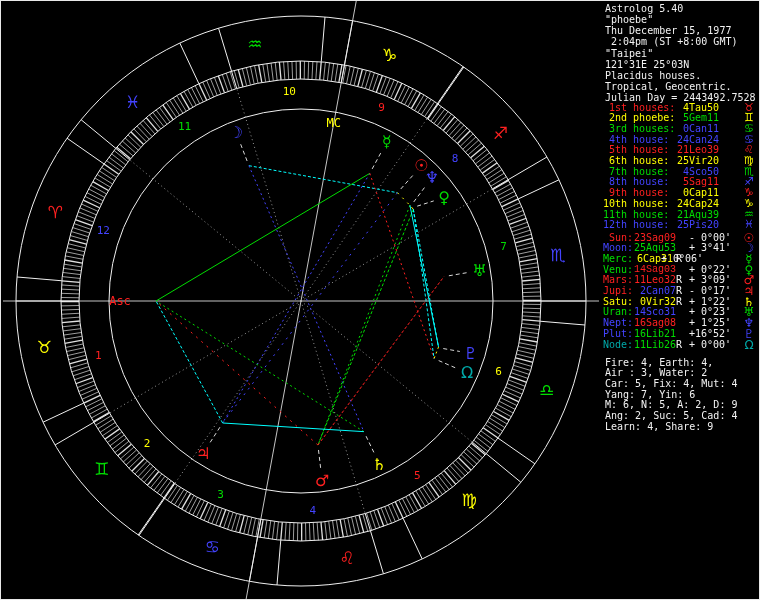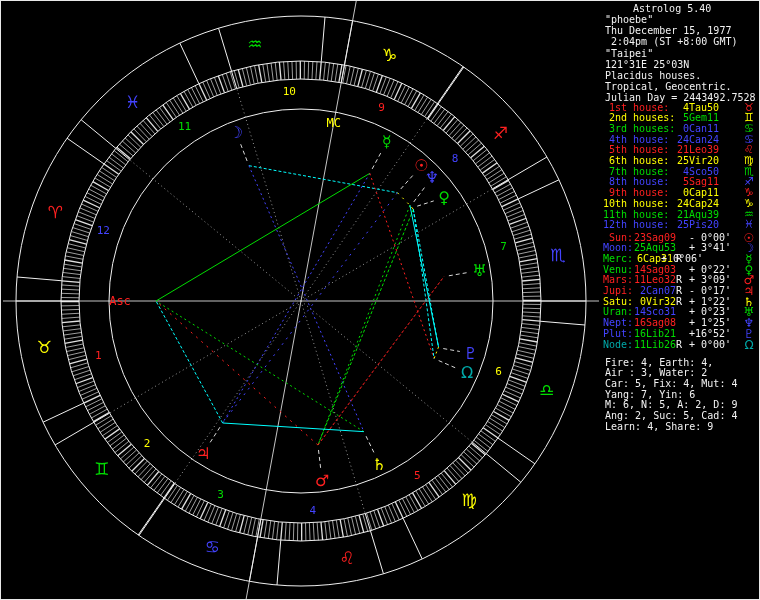--- a/index.html
+++ b/index.html
@@ -478,35 +478,35 @@
       <text x="453.9586987686" y="157.1829174311438" fill="#4343ff" font-size="11" font-family="&quot;DejaVu Sans Mono&quot;, monospace" text-anchor="middle" dominant-baseline="central">8</text>
       <text x="380.50402681071483" y="106.04355729375806" fill="#ff2020" font-size="11" font-family="&quot;DejaVu Sans Mono&quot;, monospace" text-anchor="middle" dominant-baseline="central">9</text>
       <text x="288.3067598778603" y="90.32580479361323" fill="#ffff00" font-size="11" font-family="&quot;DejaVu Sans Mono&quot;, monospace" text-anchor="middle" dominant-baseline="central">10</text>
       <text x="183.60924554033633" y="125.20528533073352" fill="#00dd00" font-size="11" font-family="&quot;DejaVu Sans Mono&quot;, monospace" text-anchor="middle" dominant-baseline="central">11</text>
       <text x="102.35303679616223" y="229.0374892193011" fill="#4343ff" font-size="11" font-family="&quot;DejaVu Sans Mono&quot;, monospace" text-anchor="middle" dominant-baseline="central">12</text>
       <text x="119" y="300" fill="#ff2020" font-size="12" font-family="&quot;DejaVu Sans Mono&quot;, monospace" text-anchor="middle" dominant-baseline="central">Asc</text>
       <text x="332.7764957316722" y="121.99241216298762" fill="#ffff00" font-size="12" font-family="&quot;DejaVu Sans Mono&quot;, monospace" text-anchor="middle" dominant-baseline="central">MC</text>
     </svg>
   <div id="sidebar">
     <div id="hdr">
-        <div class="sline hl" style="top: 3px; margin-left: 28px;">Astrolog 5.40</div>
+        <div class="sline hl" style="top: 3px;">Astrolog 5.40</div>
         <div class="sline hl" style="top: 14.15px;">"phoebe"</div>
         <div class="sline hl" style="top: 25.3px;">Thu December 15, 1977</div>
         <div class="sline hl" style="top: 36.45px;"> 2:04pm (ST +8:00 GMT)</div>
         <div class="sline hl" style="top: 47.6px;">"Taipei"</div>
         <div class="sline hl" style="top: 58.75px;">121°31E 25°03N</div>
         <div class="sline hl" style="top: 69.9px;">Placidus houses.</div>
         <div class="sline hl" style="top: 81.05px;">Tropical, Geocentric.</div>
         <div class="sline hl" style="top: 92.2px;">Julian Day = 2443492.7528</div>
       </div>
     <div id="houselist">
-        <div class="cell" style="left: 602px; top: 101.5px; width: 66px; text-align: right; color: rgb(255, 32, 32);"> 1st house:</div>
+        <div class="cell" style="left: 602px; top: 101.5px; width: 66px; text-align: right; color: rgb(255, 32, 32);"> 1st houses:</div>
         <div class="cell" style="left: 676px; top: 101.5px; width: 42px; text-align: right; color: rgb(255, 255, 0);">4Tau50</div>
         <div class="cell glyphcell" style="left: 738px; top: 101.5px; width: 20px; text-align: center; color: rgb(255, 32, 32);">♉</div>
-        <div class="cell" style="left: 602px; top: 112.2px; width: 66px; text-align: right; color: rgb(255, 255, 0);"> 2nd houses:</div>
+        <div class="cell" style="left: 602px; top: 112.2px; width: 66px; text-align: right; color: rgb(255, 255, 0);"> 2nd phoebe:</div>
         <div class="cell" style="left: 676px; top: 112.2px; width: 42px; text-align: right; color: rgb(0, 221, 0);">5Gem11</div>
         <div class="cell glyphcell" style="left: 738px; top: 112.2px; width: 20px; text-align: center; color: rgb(255, 255, 0);">♊</div>
         <div class="cell" style="left: 602px; top: 122.9px; width: 66px; text-align: right; color: rgb(0, 221, 0);"> 3rd houses:</div>
         <div class="cell" style="left: 676px; top: 122.9px; width: 42px; text-align: right; color: rgb(67, 67, 255);">0Can11</div>
         <div class="cell glyphcell" style="left: 738px; top: 122.9px; width: 20px; text-align: center; color: rgb(0, 221, 0);">♋</div>
         <div class="cell" style="left: 602px; top: 133.6px; width: 66px; text-align: right; color: rgb(67, 67, 255);"> 4th house:</div>
         <div class="cell" style="left: 676px; top: 133.6px; width: 42px; text-align: right; color: rgb(67, 67, 255);">24Can24</div>
         <div class="cell glyphcell" style="left: 738px; top: 133.6px; width: 20px; text-align: center; color: rgb(67, 67, 255);">♋</div>
         <div class="cell" style="left: 602px; top: 144.3px; width: 66px; text-align: left; color: rgb(255, 32, 32);"> 5th house:</div>
         <div class="cell" style="left: 676px; top: 144.3px; width: 42px; text-align: left; color: rgb(255, 32, 32);">21Leo39</div>
@@ -541,21 +541,21 @@
         <div class="cell" style="left: 596px; top: 242.2px; width: 36px; text-align: right; color: rgb(67, 67, 255);">Moon:</div>
         <div class="cell" style="left: 633px; top: 242.2px; width: 42px; text-align: right; color: rgb(0, 221, 0);">25Aqu53</div>
         <div class="cell" style="left: 688px; top: 242.2px; width: 46px; color: rgb(242, 242, 242);">+ 3°41'</div>
         <div class="cell pglyph" style="left: 738px; top: 242.2px; width: 20px; text-align: center; color: rgb(67, 67, 255);">☽</div>
         <div class="cell" style="left: 596px; top: 252.9px; width: 36px; text-align: right; color: rgb(0, 221, 0);">Merc:</div>
         <div class="cell" style="left: 633px; top: 252.9px; width: 42px; text-align: center; color: rgb(255, 255, 0);">6Cap31</div>
         <div class="cell" style="left: 675px; top: 252.9px; width: 8px; color: rgb(242, 242, 242);">R</div>
         <div class="cell" style="left: 660px; top: 252.9px; width: 46px; color: rgb(242, 242, 242);">+ 0°06'</div>
         <div class="cell pglyph" style="left: 738px; top: 252.9px; width: 20px; text-align: center; color: rgb(0, 221, 0);">☿</div>
         <div class="cell" style="left: 596px; top: 263.6px; width: 36px; text-align: right; color: rgb(0, 221, 0);">Venu:</div>
-        <div class="cell" style="left: 633px; top: 263.6px; width: 42px; text-align: left; color: rgb(255, 32, 32);">14Sag03</div>
+        <div class="cell" style="left: 633px; top: 263.6px; width: 42px; text-align: left; color: rgb(255, 32, 32); font-family: Liberation Mono, monospace;">14Sag03</div>
         <div class="cell" style="left: 688px; top: 263.6px; width: 46px; color: rgb(242, 242, 242);">+ 0°22'</div>
         <div class="cell pglyph" style="left: 738px; top: 263.6px; width: 20px; text-align: center; color: rgb(0, 221, 0);">♀</div>
         <div class="cell" style="left: 596px; top: 274.3px; width: 36px; text-align: right; color: rgb(255, 32, 32);">Mars:</div>
         <div class="cell" style="left: 633px; top: 274.3px; width: 42px; text-align: right; color: rgb(255, 32, 32);">11Leo32</div>
         <div class="cell" style="left: 675px; top: 274.3px; width: 8px; color: rgb(242, 242, 242);">R</div>
         <div class="cell" style="left: 688px; top: 274.3px; width: 46px; color: rgb(242, 242, 242);">+ 3°09'</div>
         <div class="cell pglyph" style="left: 738px; top: 274.3px; width: 20px; text-align: center; color: rgb(255, 32, 32);">♂</div>
         <div class="cell" style="left: 596px; top: 285px; width: 36px; text-align: right; color: rgb(255, 32, 32);">Jupi:</div>
         <div class="cell" style="left: 633px; top: 285px; width: 42px; text-align: right; color: rgb(67, 67, 255);">2Can07</div>
         <div class="cell" style="left: 675px; top: 285px; width: 8px; color: rgb(242, 242, 242);">R</div>

